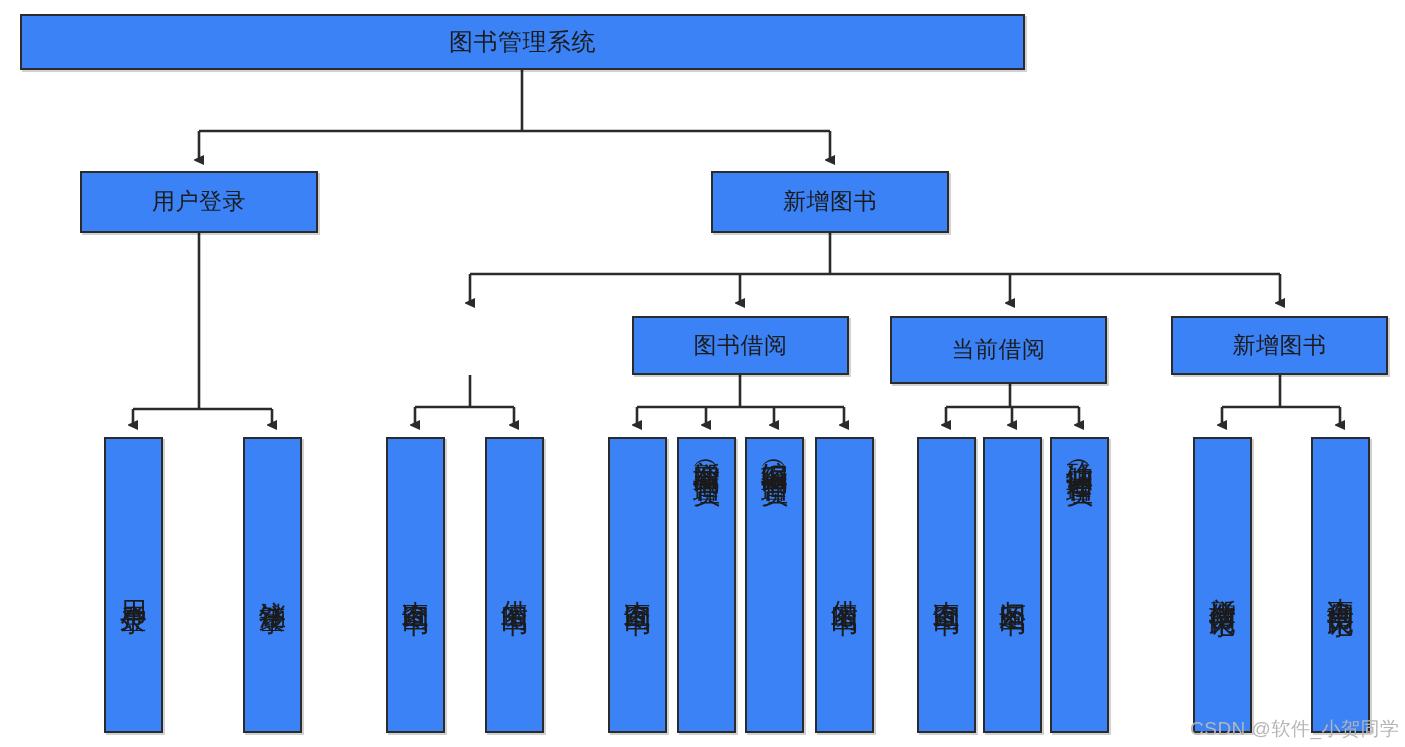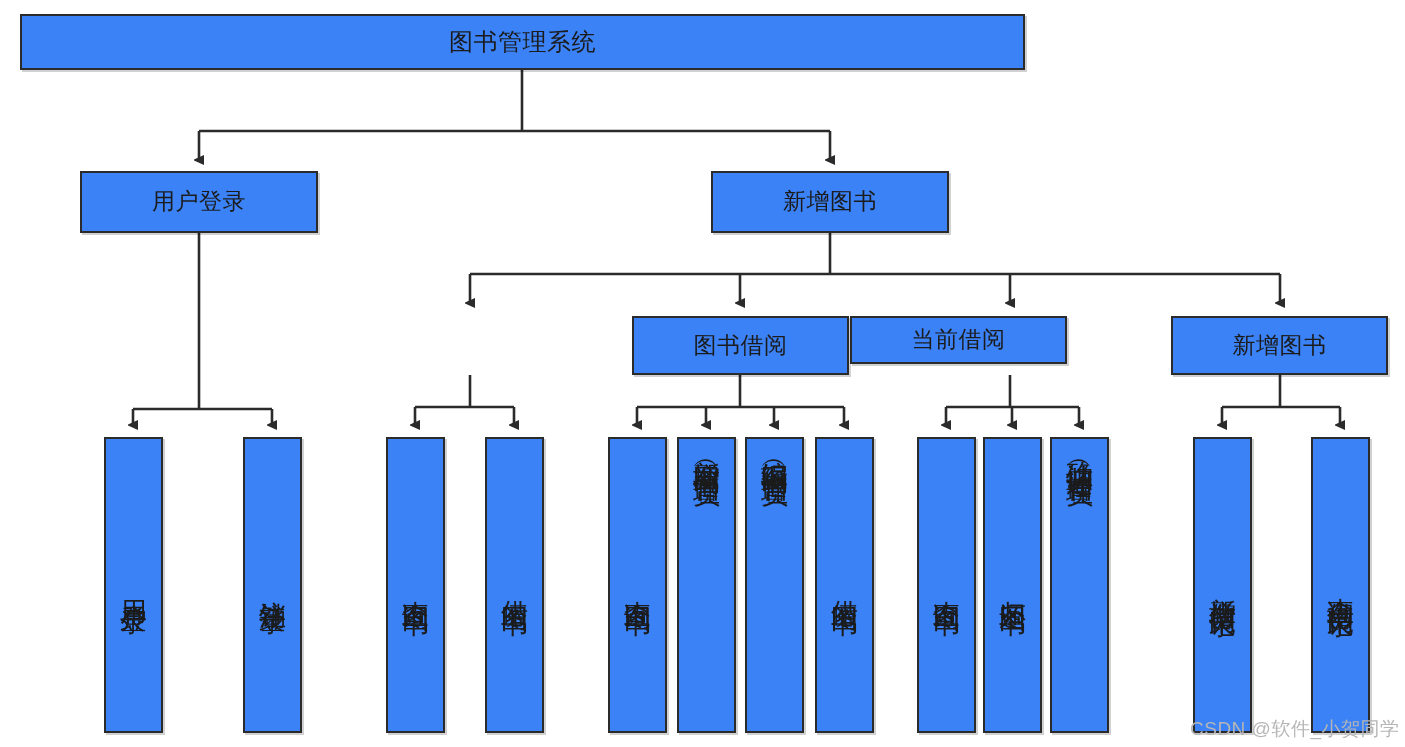--- a/index.html
+++ b/index.html
@@ -135,21 +135,21 @@
   <div class="node h" style="left:80px; top:171px; width:238px; height:62px;">
     <span class="label">用户登录</span>
   </div>
   <div class="node h" style="left:711px; top:171px; width:238px; height:62px;">
     <span class="label">新增图书</span>
   </div>
 
   <div class="node h" style="left:632px; top:316px; width:217px; height:59px;">
     <span class="label">图书借阅</span>
   </div>
-  <div class="node h" style="left:850px; top:316px; width:217px; height:48px;">
+  <div class="node h" style="left:890px; top:316px; width:217px; height:68px;">
     <span class="label">当前借阅</span>
   </div>
   <div class="node h" style="left:1171px; top:316px; width:217px; height:59px;">
     <span class="label">新增图书</span>
   </div>
 
   <div class="node v centered" style="left:104px; top:437px; width:59px; height:296px;">
     <span class="label">用户登录</span>
   </div>
   <div class="node v centered" style="left:243px; top:437px; width:59px; height:296px;">

